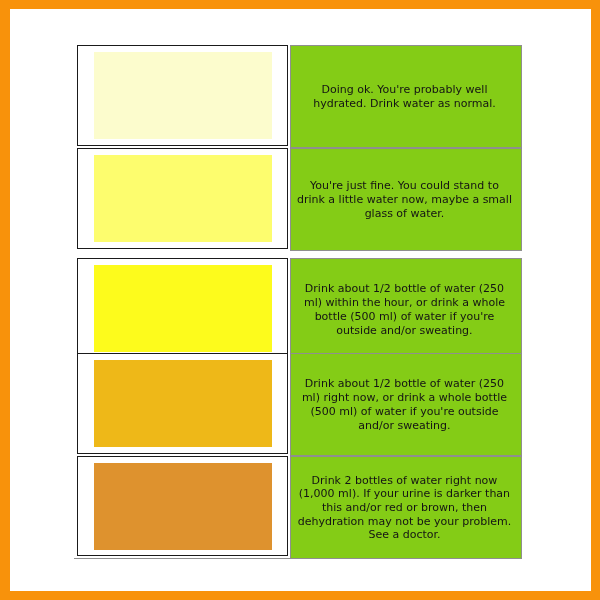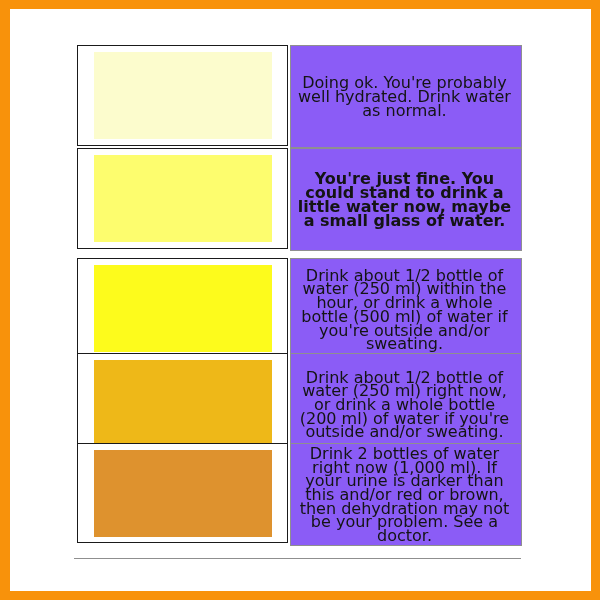--- a/index.html
+++ b/index.html
@@ -21,49 +21,49 @@
   .frame-left   { left: 0;       top: 0;       width: 9.7px;  height: 600px; }
   .frame-right  { left: 590.6px; top: 0;       width: 9.4px;  height: 600px; }
 
   #sheet { position: absolute; left: 9.7px; top: 9.4px; width: 581px; height: 581px; background: #ffffff; }
 
   
   #table { position: absolute; left: 67.6px; top: 36.1px; width: 444px; height: 513.2px; }
 
   .row { position: absolute; left: 0; width: 444px; height: 102.7px; }
   .row-1 { top: 0; }
-  .row-2 { top: 103px; font-weight: bold; }
+  .row-2 { top: 103px; }
   .row-3 { top: 213px; }
   .row-4 { top: 308px; }
-  .row-5 { top: 398px; padding-left: 24px; }
+  .row-5 { top: 411px; padding-left: 24px; }
 
   .cell-color {
     position: absolute;
     left: 0; top: 0;
     width: 211px; height: 101px;
     border: 1.6px solid #1a1a1a;
     box-sizing: border-box;
     background: #ffffff;
     display: flex; align-items: center; justify-content: center;
   }
   .swatch { width: 178px; height: 87px; }
 
   .cell-text {
     position: absolute;
     left: 213px; top: 0;
     width: 231.7px; height: 102.74px;
     border: 1px solid #8f8f8f;
     box-sizing: border-box;
     display: flex; align-items: center; justify-content: center;
     text-align: center;
-    font-size: 16px;
+    font-size: 11px;
     line-height: 13.7px;
     color: #141414;
     padding: 0 8px 0 4.7px;
-    background: #8b5cf6;
+    background: #84cc16;
   }
   .cell-text > .advice { display: block; transform: translateZ(0); }
   .row-5 .cell-color { height: 100px; }
 
   
   #table-baseline {
     position: absolute;
     left: 64.1px; top: 548.6px;
     width: 447.3px; height: 1px;
     background: #8f8f8f;
@@ -108,21 +108,21 @@
         <div class="cell-text">
           <span class="advice">Drink about 1/2 bottle of water (250 ml) within the hour, or drink a whole bottle (500 ml) of water if you're outside and/or sweating.</span>
         </div>
       </div>
 
       <div class="row row-4">
         <div class="cell-color">
           <div class="swatch" style="background: rgb(238, 184, 24);"></div>
         </div>
         <div class="cell-text">
-          <span class="advice">Drink about 1/2 bottle of water (250 ml) right now, or drink a whole bottle (200 ml) of water if you're outside and/or sweating.</span>
+          <span class="advice">Drink about 1/2 bottle of water (250 ml) right now, or drink a whole bottle (500 ml) of water if you're outside and/or sweating.</span>
         </div>
       </div>
 
       <div class="row row-5">
         <div class="cell-color">
           <div class="swatch" style="background: rgb(222, 146, 46);"></div>
         </div>
         <div class="cell-text">
           <span class="advice">Drink 2 bottles of water right now (1,000 ml). If your urine is darker than this and/or red or brown, then dehydration may not be your problem. See a doctor.</span>
         </div>

